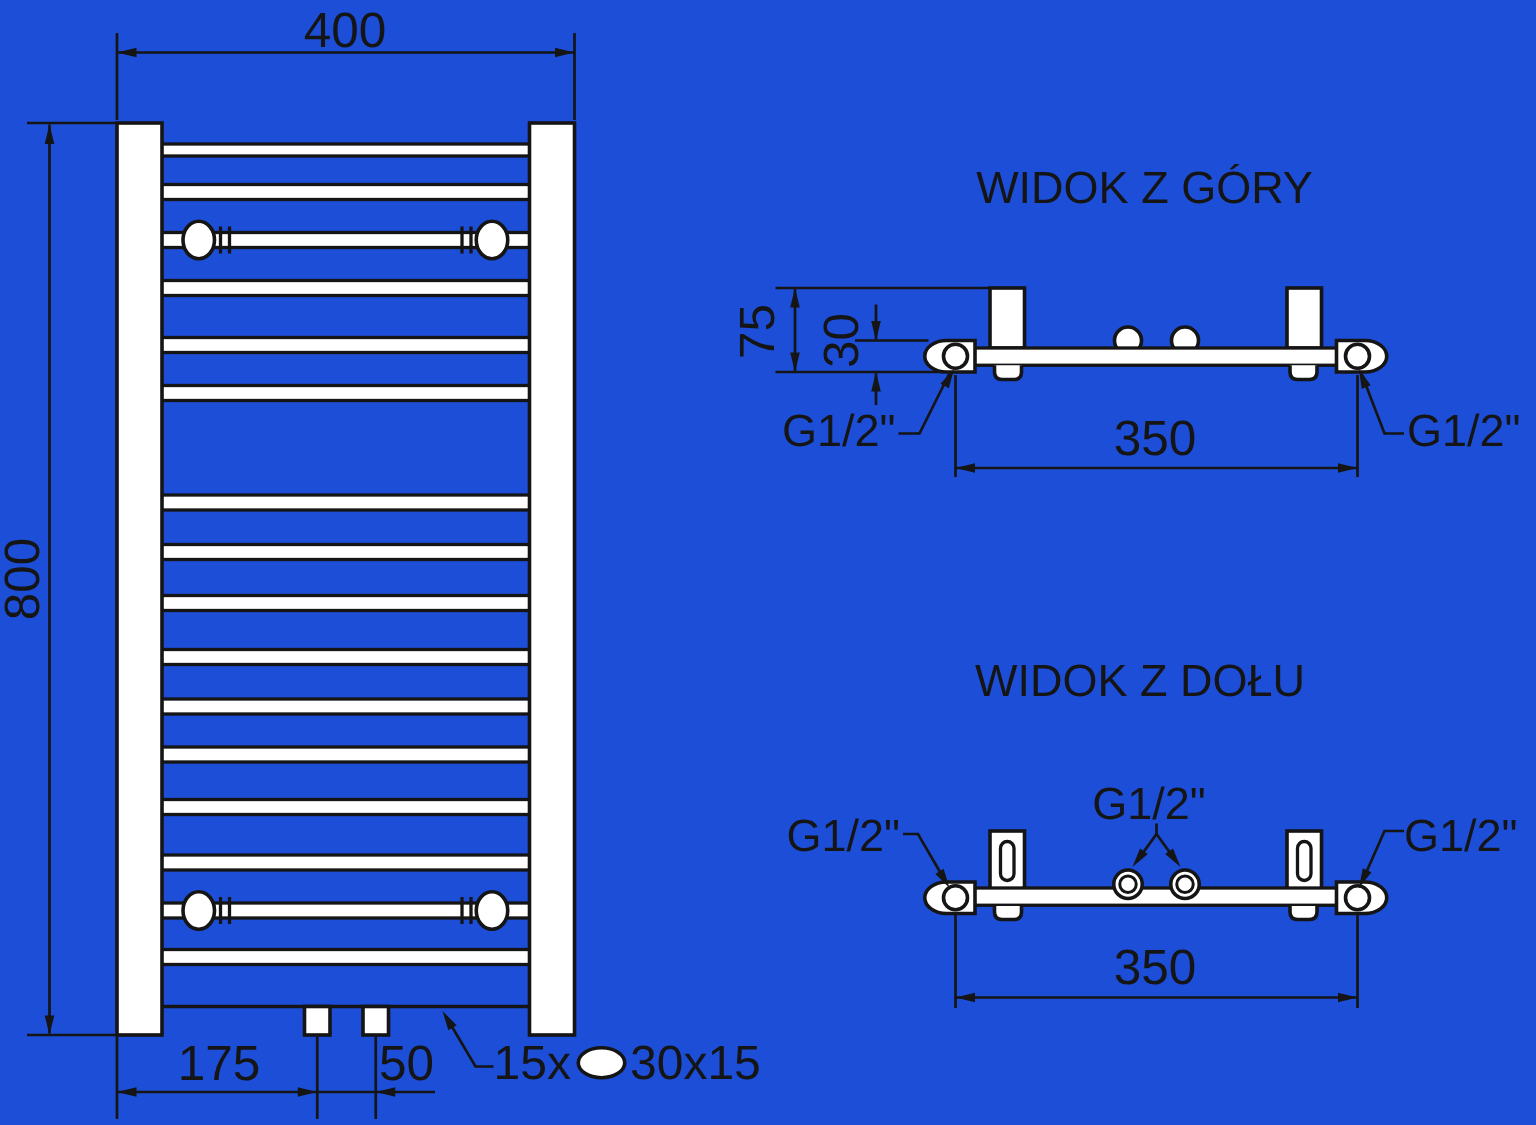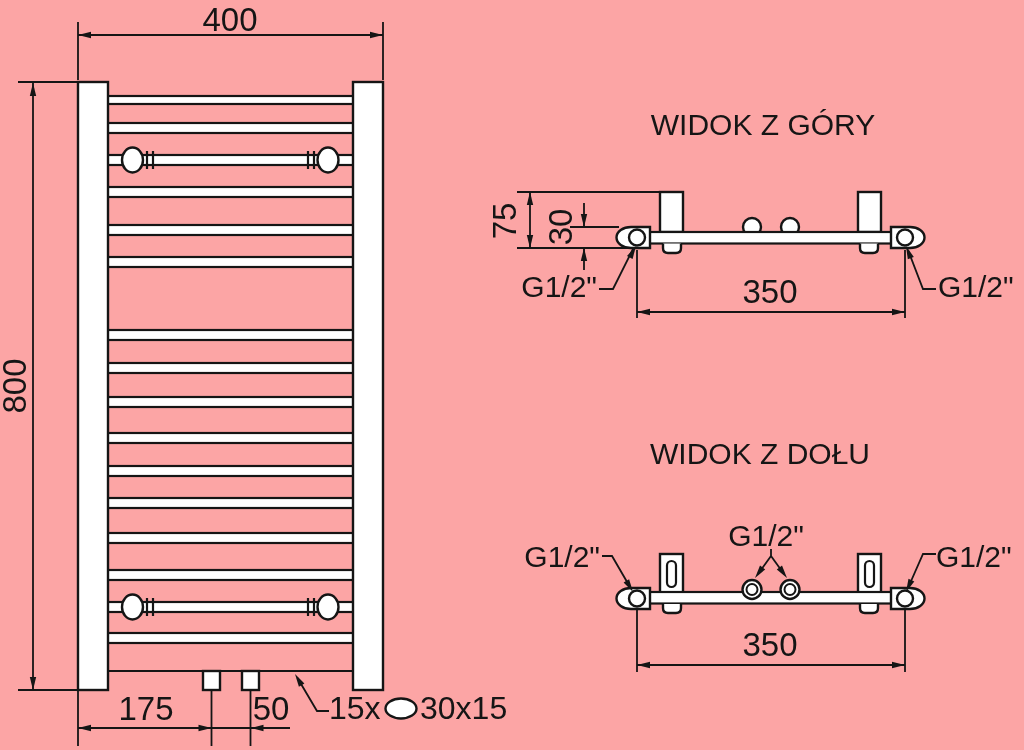--- a/index.html
+++ b/index.html
@@ -1,16 +1,16 @@
 <!DOCTYPE html>
 <html><head>
 <meta charset="utf-8">
 <style>
   html,body{margin:0;padding:0;background:#ffffff;}
-  .stage{position:relative;width:1024px;height:750px;background:#fca5a5;overflow:hidden;}
+  .stage{position:relative;width:1024px;height:750px;background:#1d4ed8;overflow:hidden;}
   svg{display:block;}
   text{font-family:"Liberation Sans","DejaVu Sans",sans-serif;fill:#151515;}
   .t-dim{font-size:33px;}
   .t-lbl{font-size:30px;}
   .t-title{font-size:30px;}
   .t-note{font-size:32px;}
   .part{fill:#ffffff;stroke:#151515;stroke-width:2.4;}
   .rung{fill:#ffffff;stroke:#151515;stroke-width:2.2;}
   .thin{fill:none;stroke:#151515;stroke-width:1.8;}
   .arr{fill:#151515;stroke:none;}

